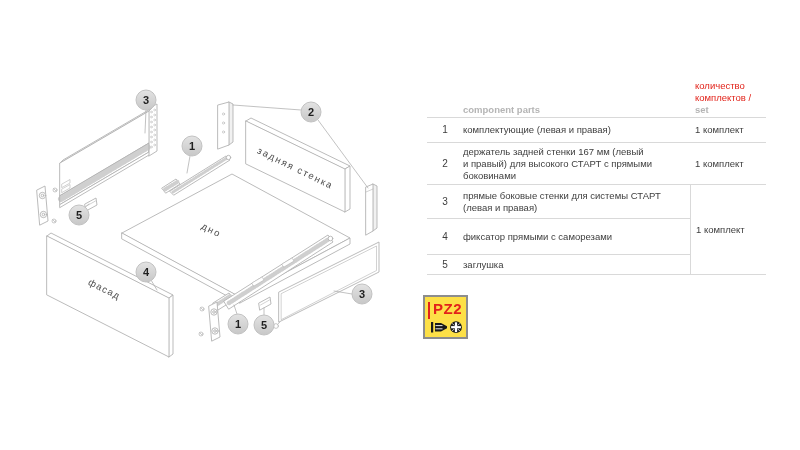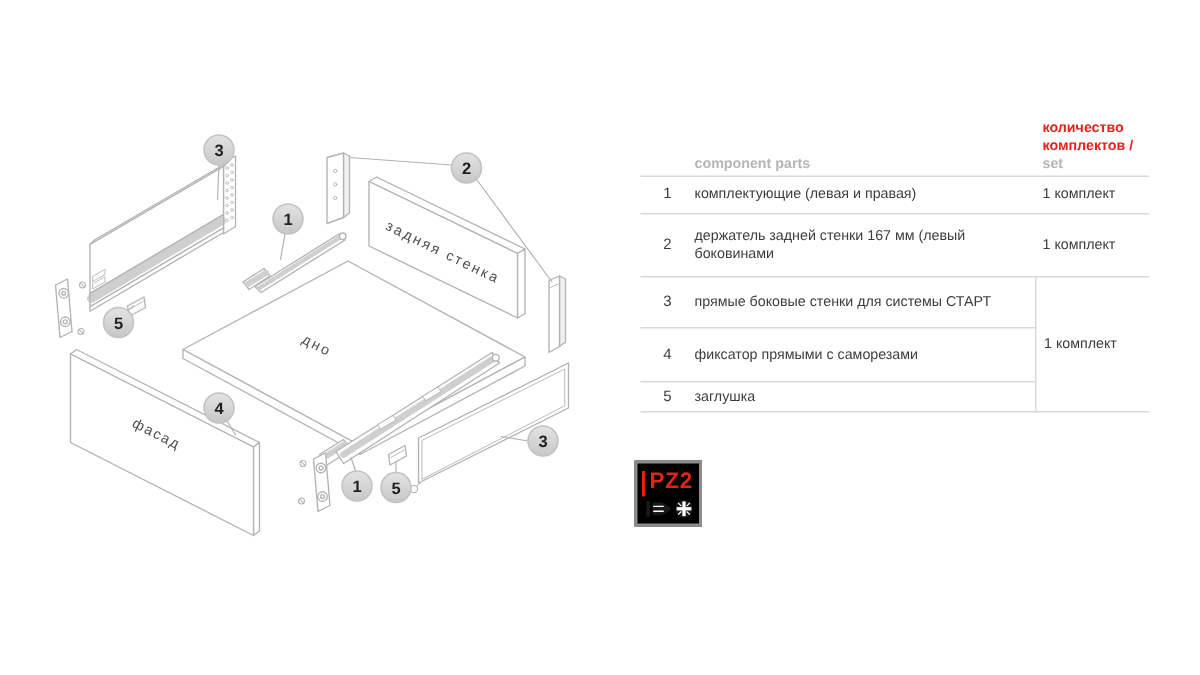--- a/index.html
+++ b/index.html
@@ -12,37 +12,37 @@
   .diagram svg{display:block;}
   .plabel{font-size:9.5px;fill:#4d4d4d;letter-spacing:1.6px;}
   .plabel-s{font-size:9.5px;fill:#4d4d4d;letter-spacing:1.2px;}
   .bnum{font-weight:bold;font-size:11px;fill:#1f1f1f;}
   
   .tbl{position:absolute;left:427px;top:80px;width:339px;color:#3d3d3d;
        font-size:9.5px;line-height:12px;}
   .tbl *{box-sizing:border-box;}
   .thead{display:grid;grid-template-columns:36px 1fr 76px;align-items:end;
          height:38px;padding-bottom:5px;border-bottom:1px solid #d9d9d9;}
-  .red{color:#e2231a;font-weight:bold;}
+  .red{color:#e2231a;font-weight:normal;}
   .mut{color:#b5b5b5;font-weight:bold;}
   .qhead{padding-left:5px;}
   .trow{display:grid;grid-template-columns:36px 1fr 76px;align-items:center;
         border-bottom:1px solid #d9d9d9;}
   .r1{height:25px;} .r2{height:42px;}
   .num{text-align:center;font-size:10px;}
   .qty{padding-left:5px;}
   .grp{display:grid;grid-template-columns:1fr 76px;border-bottom:1px solid #d9d9d9;}
   .grow{display:grid;grid-template-columns:36px 1fr;align-items:center;}
   .g3{height:34px;border-bottom:1px solid #d9d9d9;}
   .g4{height:36px;border-bottom:1px solid #d9d9d9;}
   .g5{height:19px;}
   .grp-right{border-left:1px solid #d9d9d9;display:flex;align-items:center;padding-left:5px;}
   
   .pz2{position:absolute;left:423px;top:295px;width:45px;height:44px;
-       border:2px solid #8d8d8d;box-sizing:border-box;background:#000000;margin-top:12px;}
+       border:2px solid #8d8d8d;box-sizing:border-box;background:#fde047;}
   .pz2-bar{position:absolute;left:3px;top:5px;width:2px;height:17px;background:#e2231a;}
   .pz2-txt{position:absolute;left:8px;top:3px;color:#e2231a;font-weight:bold;
            font-size:15px;letter-spacing:.5px;}
   .pz2-icon{position:absolute;left:4px;top:23px;}
 </style>
 </head>
 <body>
 
 <div class="diagram">
 <svg width="420" height="450" viewBox="0 0 420 450">
@@ -246,31 +246,33 @@
     <div class="desc">
       <div>комплектующие (левая и правая)</div>
     </div>
     <div class="qty">1 комплект</div>
   </div>
 
   <div class="trow r2">
     <div class="num">2</div>
     <div class="desc">
       <div>держатель задней стенки 167 мм (левый</div>
+      <div>и правый) для высокого СТАРТ с прямыми</div>
       <div>боковинами</div>
     </div>
     <div class="qty">1 комплект</div>
   </div>
 
   <div class="grp">
     <div>
       <div class="grow g3">
         <div class="num">3</div>
         <div class="desc">
           <div>прямые боковые стенки для системы СТАРТ</div>
+          <div>(левая и правая)</div>
         </div>
       </div>
       <div class="grow g4">
         <div class="num">4</div>
         <div class="desc">
           <div>фиксатор прямыми с саморезами</div>
         </div>
       </div>
       <div class="grow g5">
         <div class="num">5</div>

